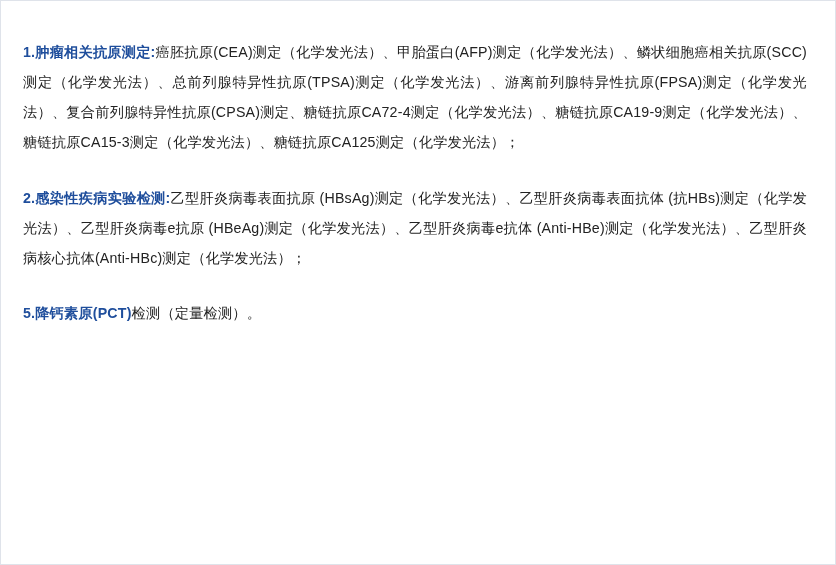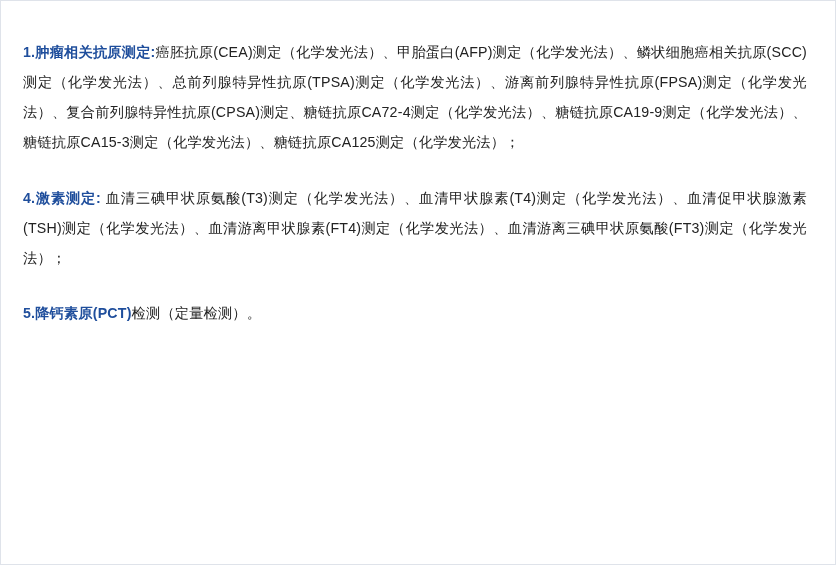--- a/index.html
+++ b/index.html
@@ -52,24 +52,24 @@
 </head>
 <body>
 
 <div class="page">
   <div class="content">
 
     <div class="section sec1">
       <p class="para"><span class="heading">1.</span><span class="heading">肿瘤相关抗原测定:</span><span class="body-text">癌胚抗原(CEA)测定（化学发光法）、甲胎蛋白(AFP)测定（化学发光法）、鳞状细胞癌相关抗原(SCC) 测定（化学发光法）、总前列腺特异性抗原(TPSA)测定（化学发光法）、游离前列腺特异性抗原(FPSA)测定（化学发光法）、复合前列腺特异性抗原(CPSA)测定、糖链抗原CA72-4测定（化学发光法）、糖链抗原CA19-9测定（化学发光法）、糖链抗原CA15-3测定（化学发光法）、糖链抗原CA125测定（化学发光法）；</span></p>
     </div>
 
+    <div class="section sec2">
+      <p class="para"><span class="heading">2.</span><span class="heading">感染性疾病实验检测:</span><span class="body-text">乙型肝炎病毒表面抗原 (HBsAg)测定（化学发光法）、乙型肝炎病毒表面抗体 (抗HBs)测定（化学发光法）、乙型肝炎病毒e抗原 (HBeAg)测定（化学发光法）、乙型肝炎病毒e抗体 (Anti-HBe)测定（化学发光法）、乙型肝炎病核心抗体(Anti-HBc)测定（化学发光法）；</span></p>
+    </div>
 
 
-    <div class="section sec4">
-      <p class="para"><span class="heading">4.</span><span class="heading">激素测定:</span><span class="body-text"> 血清三碘甲状原氨酸(T3)测定（化学发光法）、血清甲状腺素(T4)测定（化学发光法）、血清促甲状腺激素(TSH)测定（化学发光法）、血清游离甲状腺素(FT4)测定（化学发光法）、血清游离三碘甲状原氨酸(FT3)测定（化学发光法）；</span></p>
-    </div>
 
     <div class="section sec5">
       <p class="para"><span class="heading">5.</span><span class="heading">降钙素原(PCT)</span><span class="body-text">检测（定量检测）。</span></p>
     </div>
 
   </div>
 </div>
 
 </body></html>

